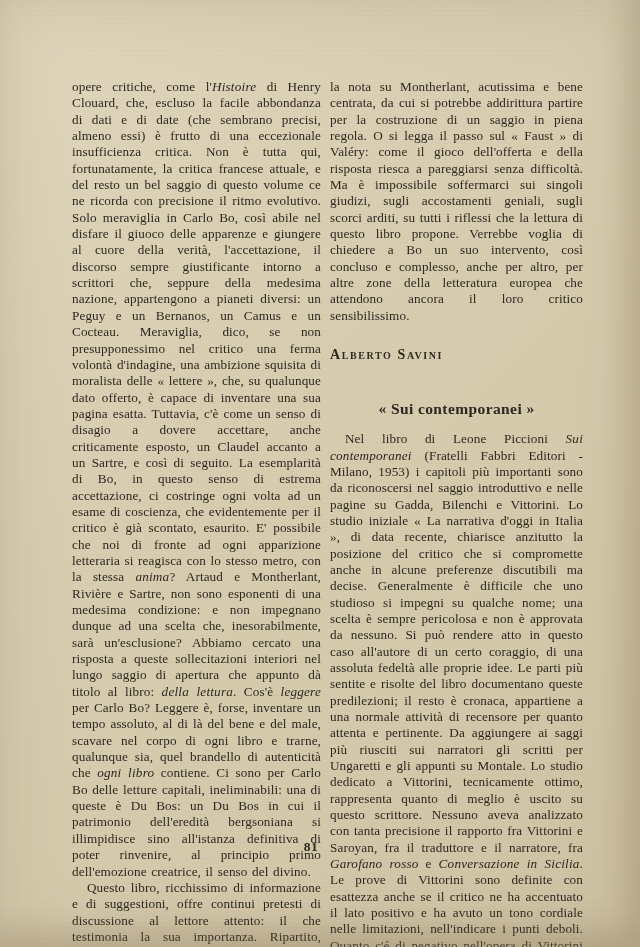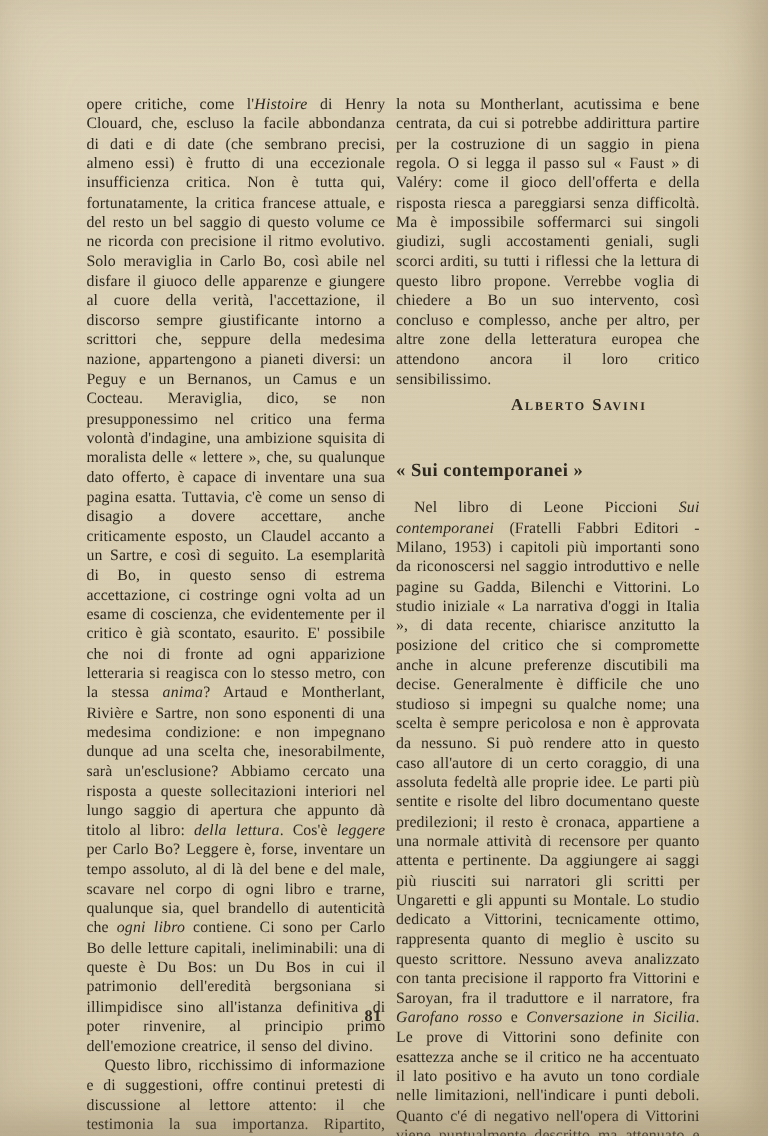--- a/index.html
+++ b/index.html
@@ -44,33 +44,34 @@
     margin: 0;
     text-align: justify;
     font-size: 13.2px;
     line-height: 16.35px;
     letter-spacing: 0.1px;
     word-spacing: 1.2px;
   }
   .para.indent { text-indent: 15px; }
   .para i { letter-spacing: 0.2px; font-family: Liberation Serif, serif; }
   .byline {
-    margin-top: 7px;
+    margin-top: 23px;
     padding-right: 44px;
-    text-align: right;
+    text-align: left;
     font-variant: small-caps;
     font-weight: 600;
     font-size: 14px;
     letter-spacing: 1.6px;
   }
   .section-heading {
     margin: 37px 0 13px 0;
     font-size: 15.5px;
     font-weight: bold;
     letter-spacing: 0.4px;
+    text-align: center;
   }
   .page-number {
     position: absolute;
     left: 251px;
     top: 839px;
     width: 120px;
     text-align: center;
     font-size: 13.5px;
     font-weight: 600;
     letter-spacing: 0.5px;

